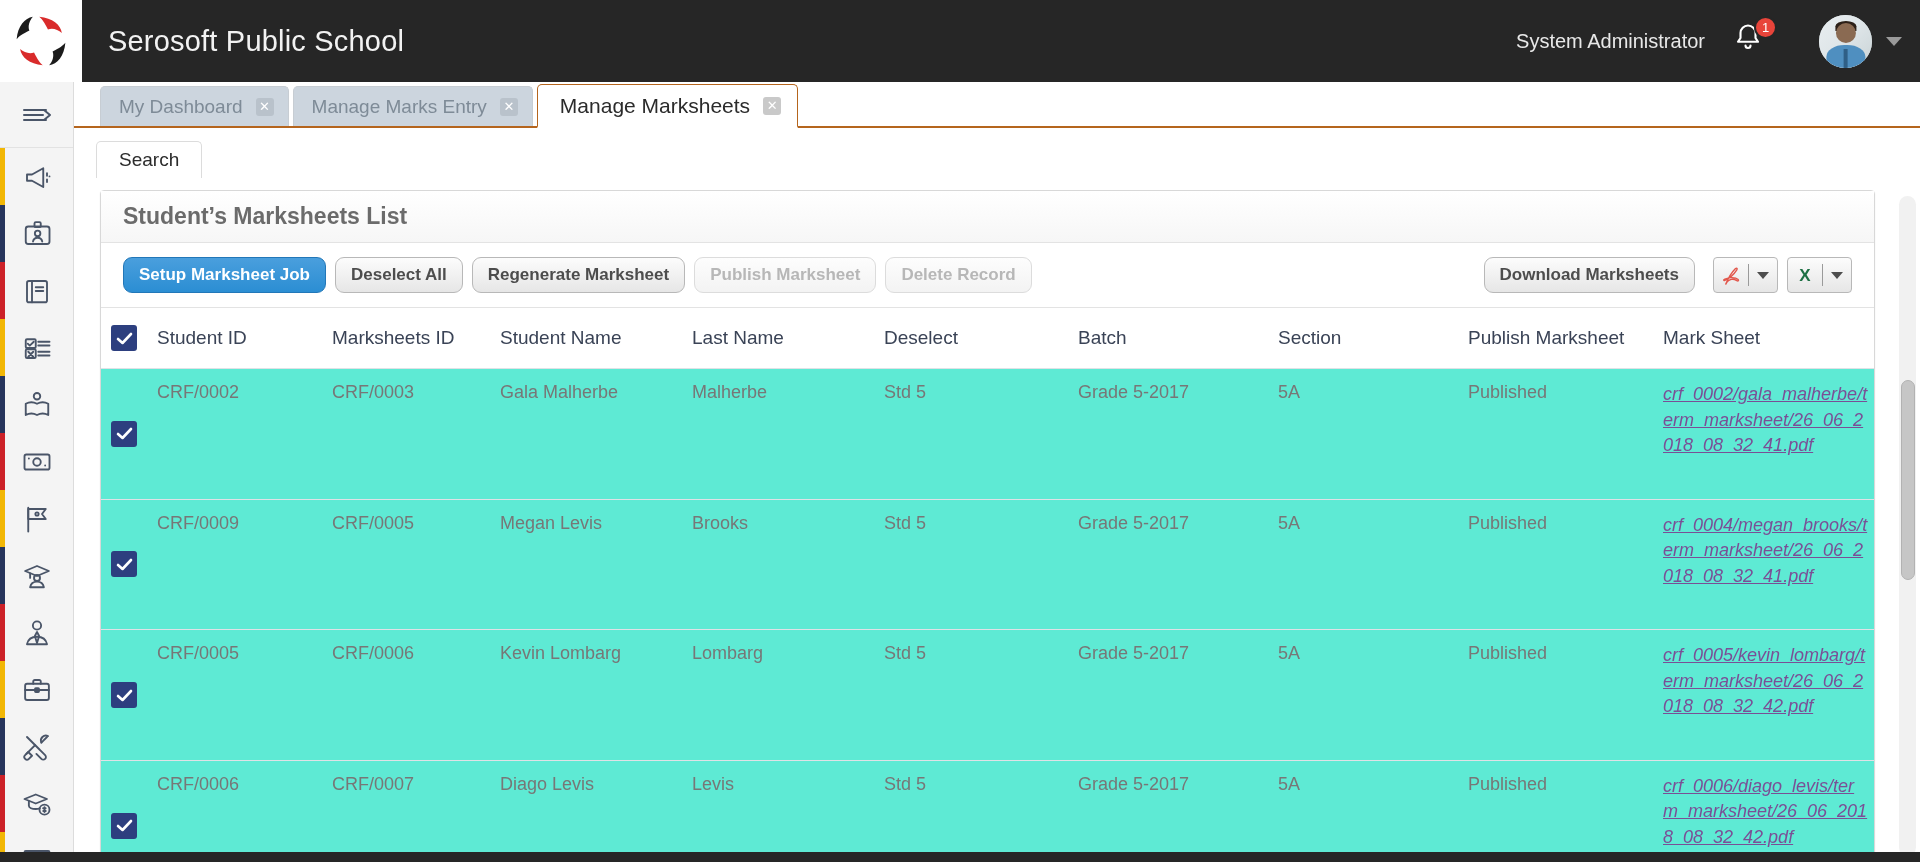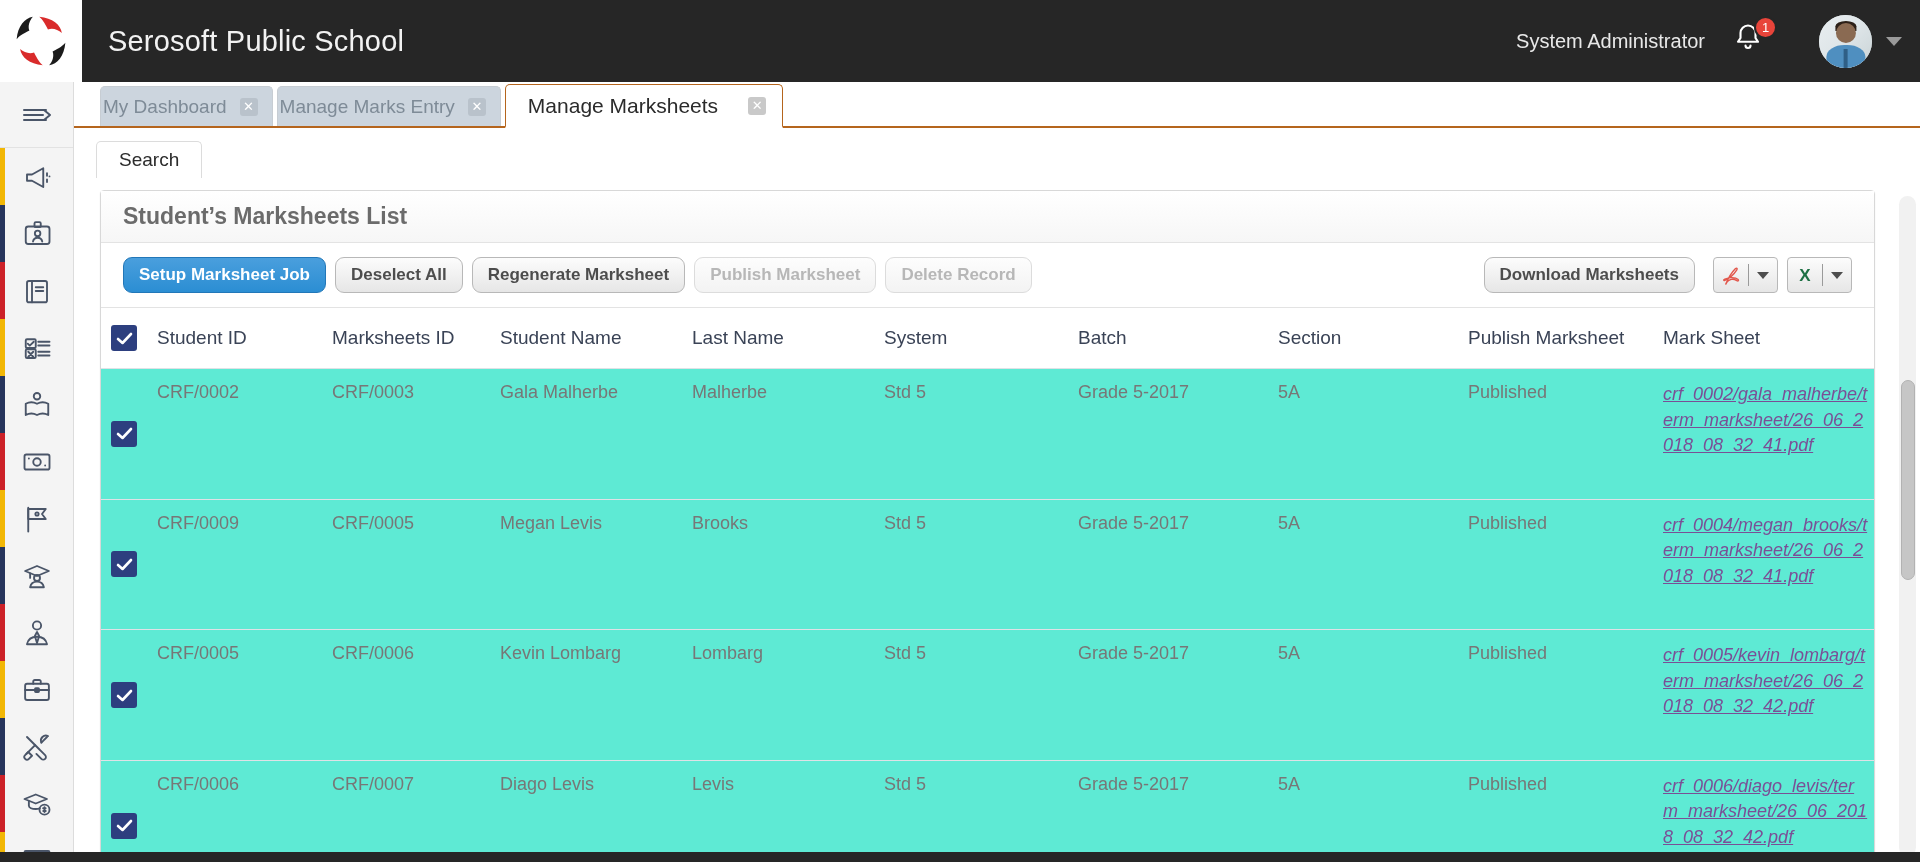--- a/index.html
+++ b/index.html
@@ -77,31 +77,30 @@
   .side-item.acc-yellow::before{ background: #f2b705; }
   .side-item svg { display: block; }
 
   
   .tabstrip {
     position: absolute; top: 82px; left: 74px; width: 1846px; height: 46px;
     background: #ffffff; border-bottom: 2px solid #b5651d;
     display: flex; align-items: flex-end; padding-left: 26px;
   }
   .tab {
-    height: 40px; display: flex; align-items: center; padding: 0 14px 0 2px;
+    height: 40px; display: flex; align-items: center; padding: 0 14px 0 18px;
     border: 1px solid #c7cdd3; border-bottom: none;
     border-radius: 5px 5px 0 0; margin-right: 4px; position: relative;
     background: #ccd5de; color: #7e8b97; font-size: 19px; white-space: nowrap;
   }
   .tab.active {
     background: #ffffff; color: #2b2b2b;
     border: 1px solid #b5651d; border-bottom: 2px solid #ffffff;
     height: 44px; margin-bottom: -2px; font-size: 21px; padding: 0 16px 0 22px;
     z-index: 3;
-    gap: 17px;
   }
   .tab-close {
     width: 18px; height: 18px; border-radius: 3px; margin-left: 13px;
     background: #b9c2cb; color: #ffffff; font-size: 13px; line-height: 18px;
     text-align: center; flex: 0 0 18px;
   }
   .tab.active .tab-close { background: #c9c9c9; }
 
   
   .subtabstrip {
@@ -447,21 +446,21 @@
           <span class="chk">
             <svg width="17" height="13" viewBox="0 0 17 13" fill="none" stroke="#ffffff" stroke-width="2.6" stroke-linecap="round" stroke-linejoin="round">
                 <path d="M2 7l4.5 4L15 2"></path>
               </svg>
           </span>
         </th>
         <th class="c-sid">Student ID</th>
         <th class="c-aid">Marksheets ID</th>
         <th class="c-name">Student Name</th>
         <th class="c-last">Last Name</th>
-        <th class="c-prog">System</th>
+        <th class="c-prog">Deselect</th>
         <th class="c-batch">Batch</th>
         <th class="c-sect">Section</th>
         <th class="c-pub">Publish Marksheet</th>
         <th class="c-ms">Mark Sheet</th>
       </tr>
     </thead>
     <tbody id="table-body">
         <tr>
           <td class="c-chk">
             <span class="chk">

